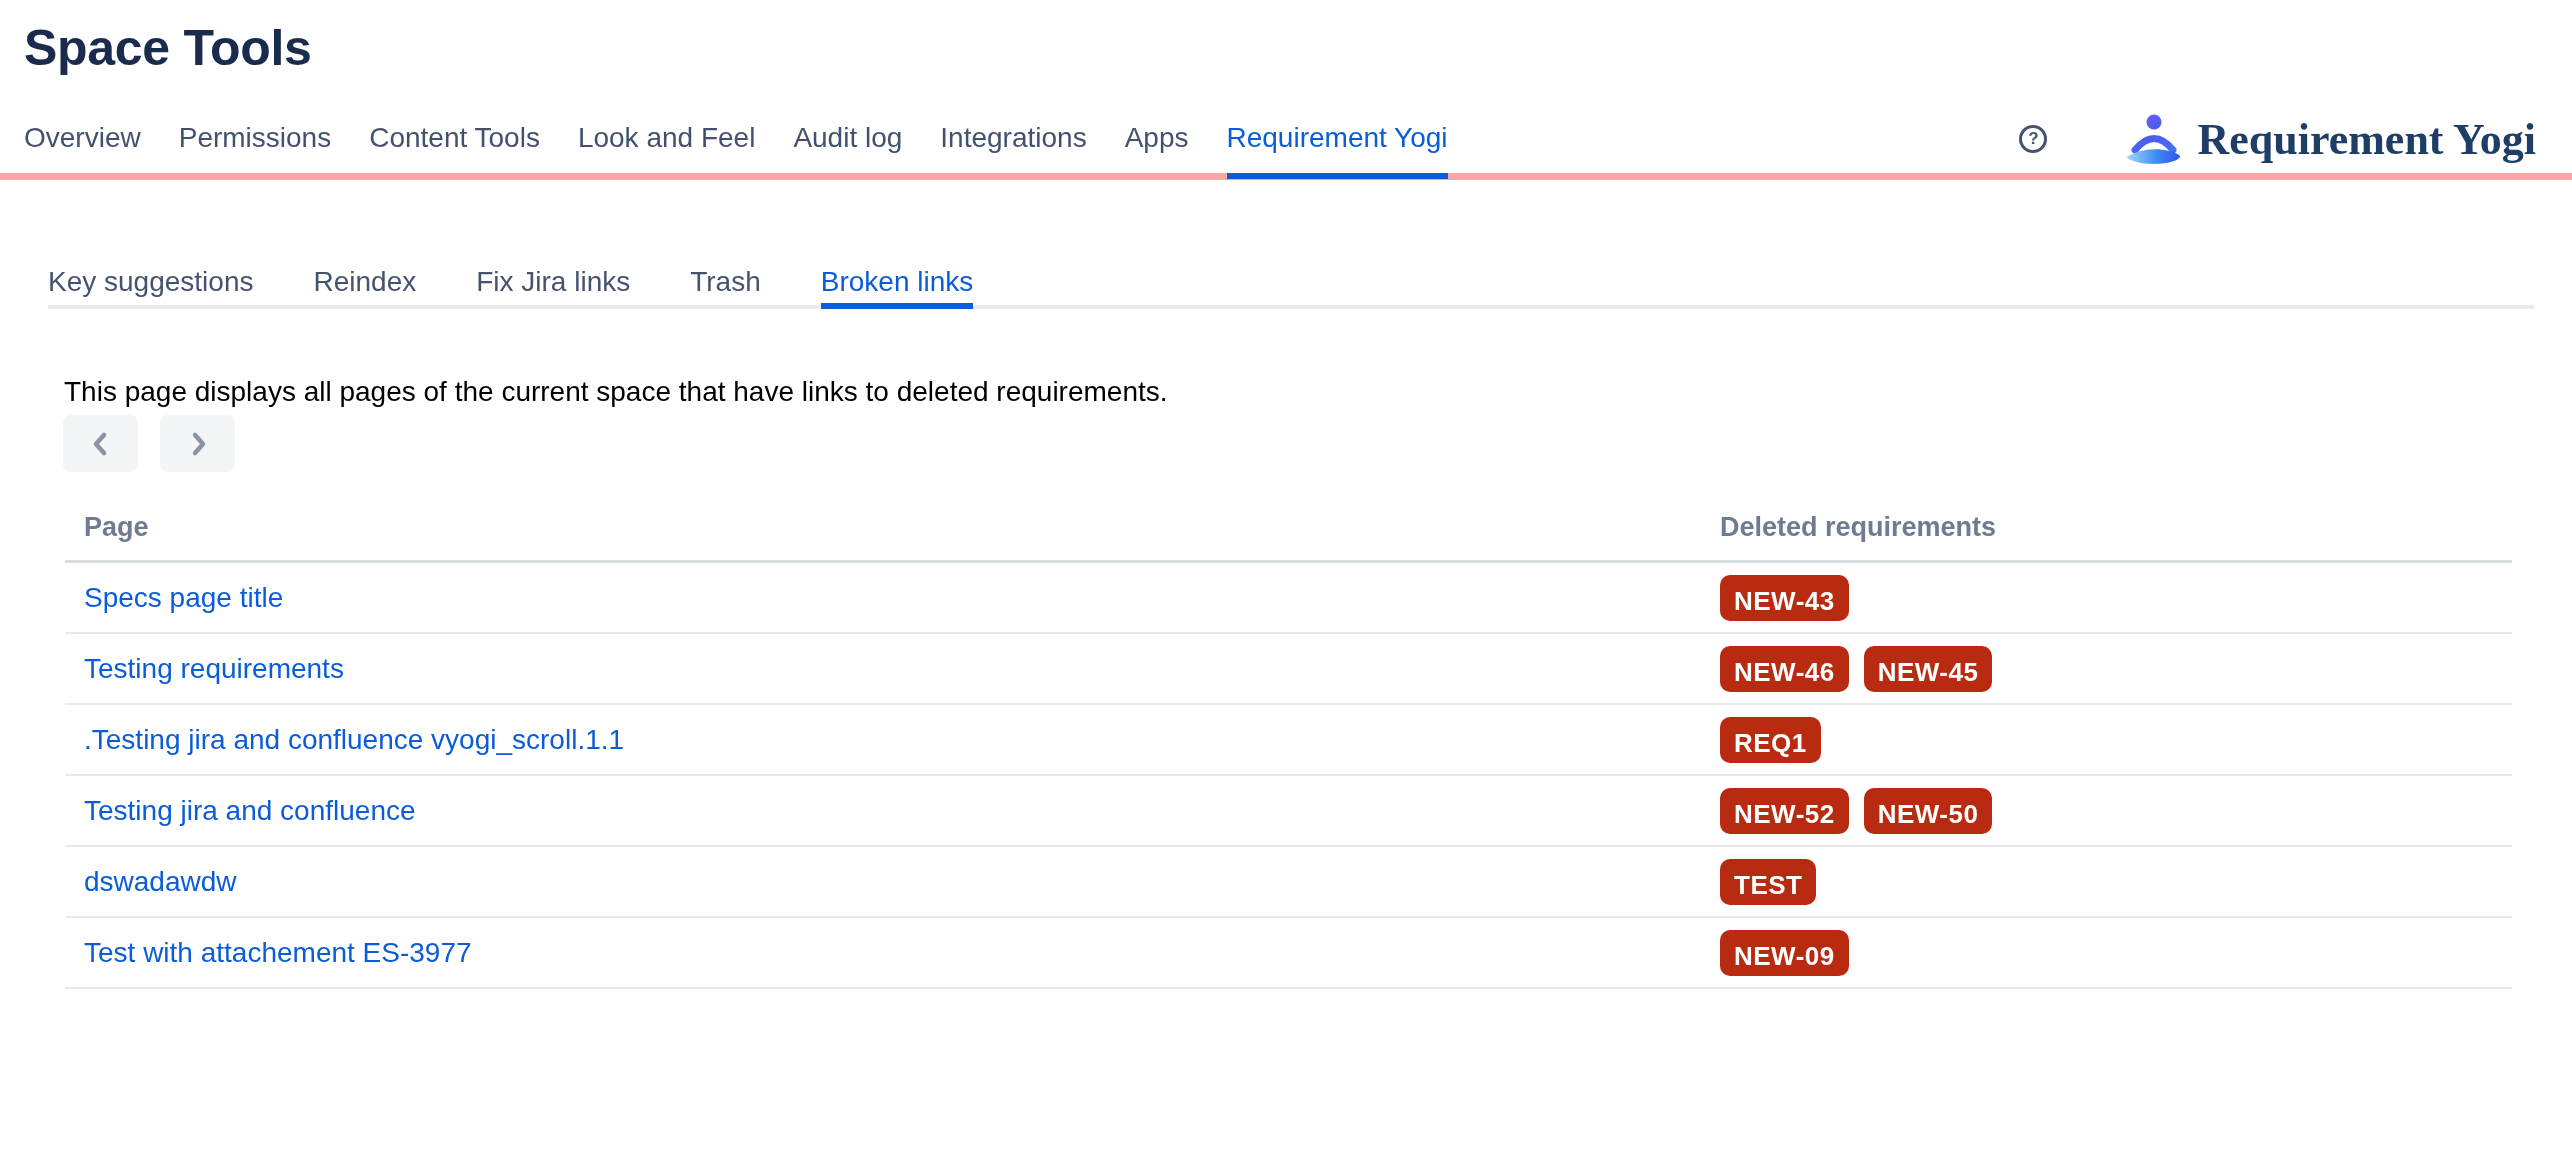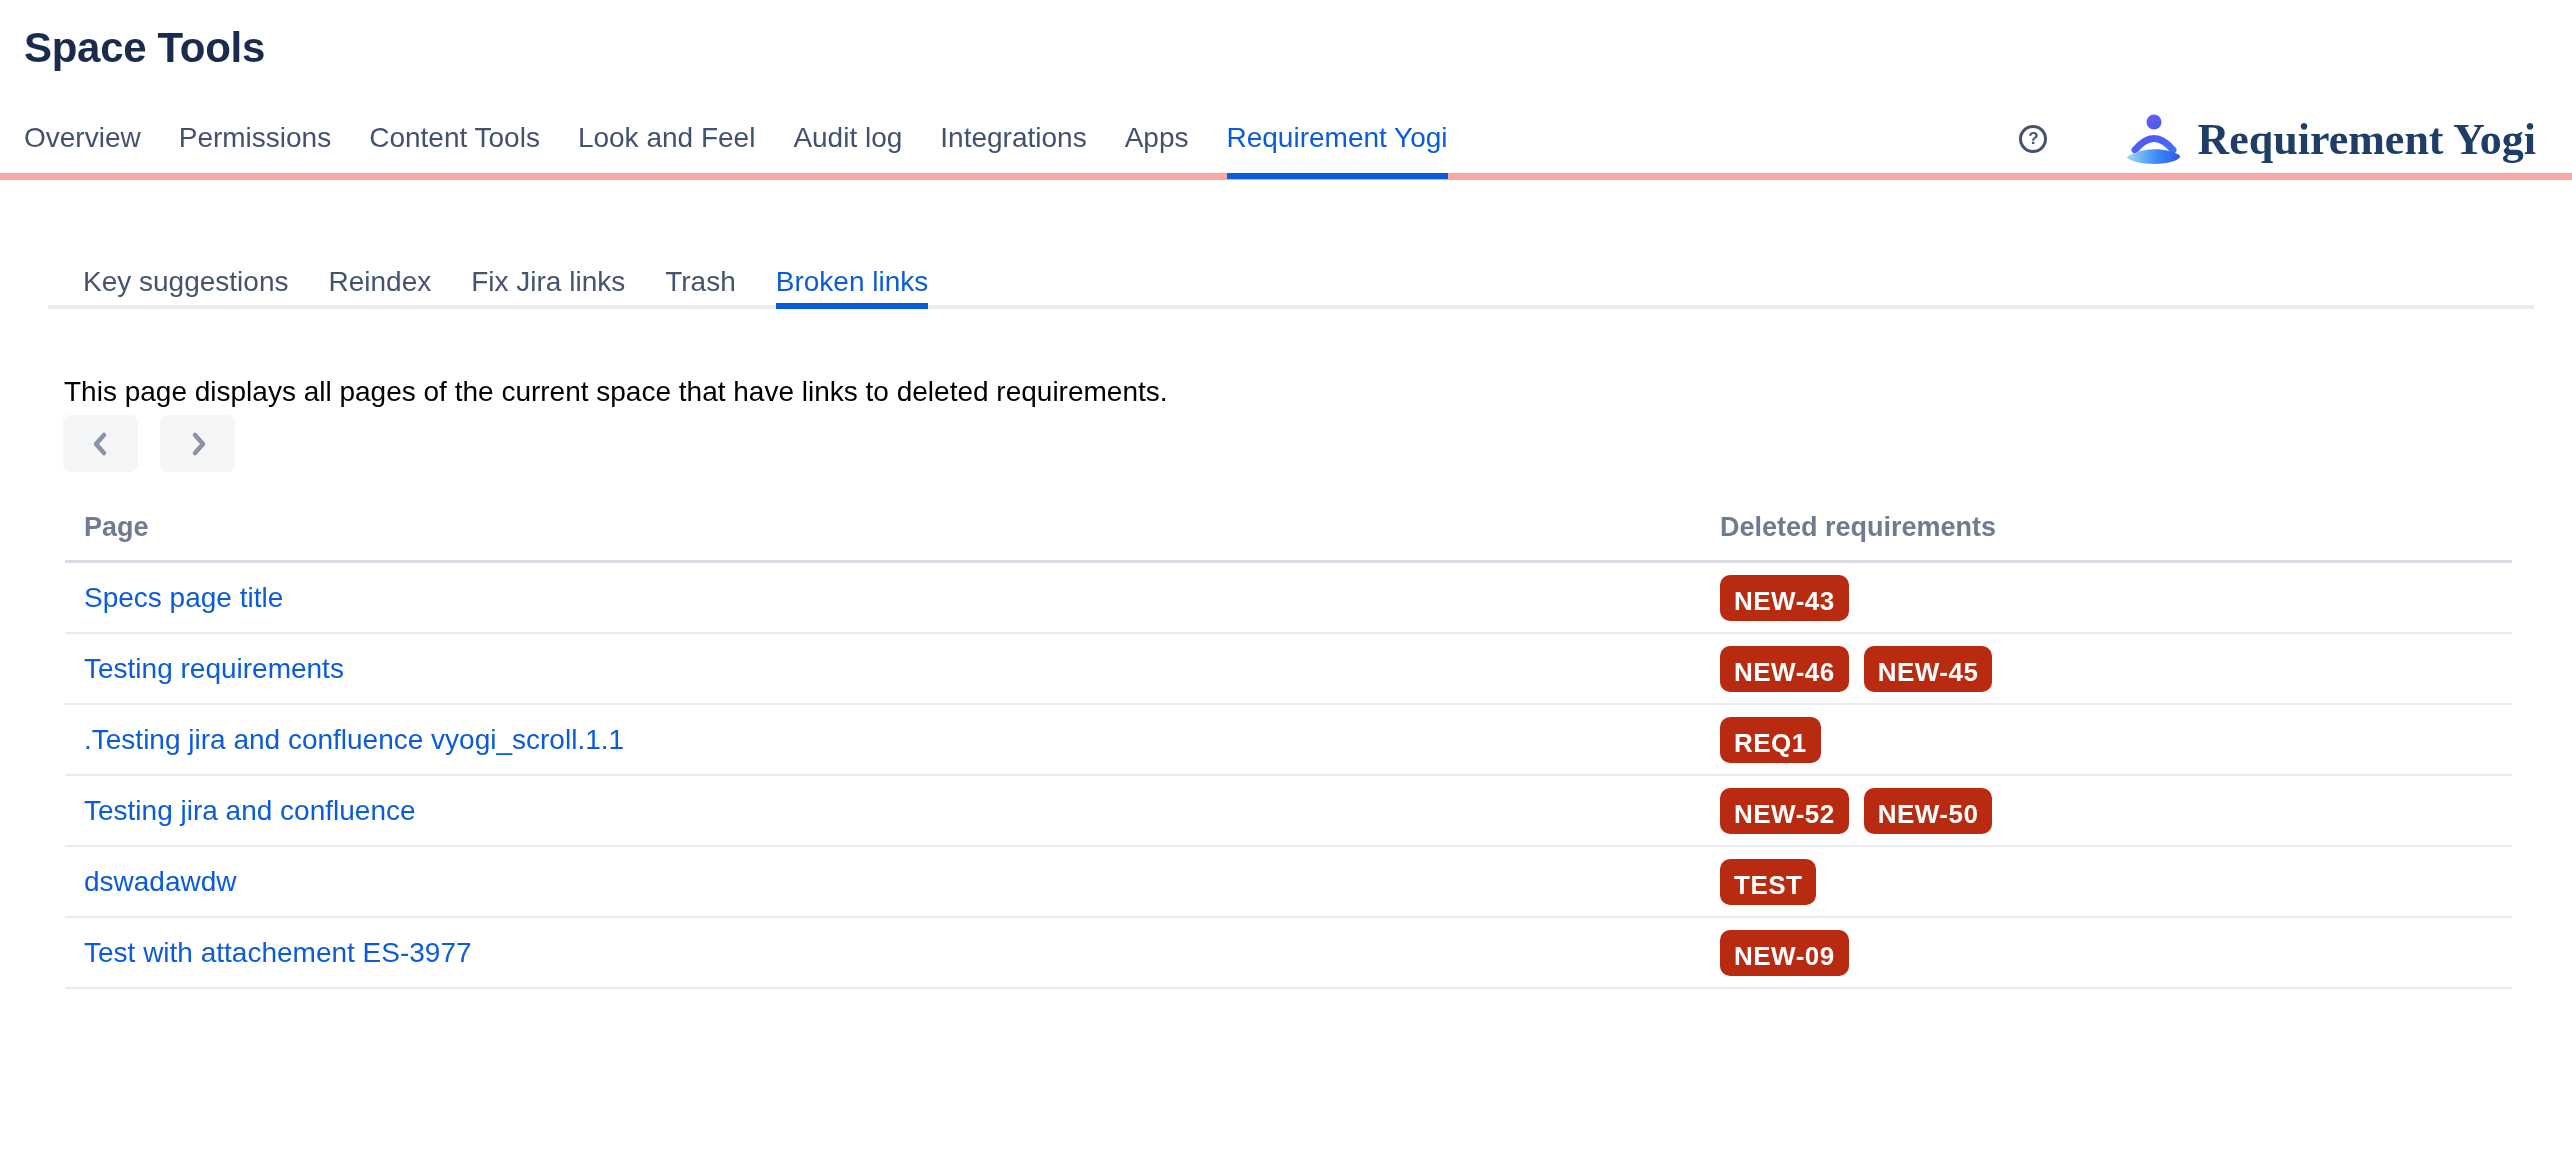--- a/index.html
+++ b/index.html
@@ -2,21 +2,21 @@
 <html><head>
 <meta charset="utf-8">
 <style>
   html,body{margin:0;padding:0;}
   body{
     width:2572px;height:1166px;overflow:hidden;background:#FFFFFF;
     font-family:"Liberation Sans",sans-serif;color:#172B4D;position:relative;
   }
   
   .page-title{
-    margin:22px 0 0 24px;font-size:42px;line-height:52px;font-weight:700;
+    margin:22px 0 0 24px;font-size:50px;line-height:52px;font-weight:700;
     color:#1B2B4E;letter-spacing:-0.3px;
   }
   
   .topnav-wrap{position:relative;margin-top:47px;border-bottom:7px solid #fca5a5;}
   .topnav{display:flex;gap:38px;margin-left:24px;padding-bottom:19px;}
   .topnav-item{
     font-size:28px;line-height:33px;color:#42526E;text-decoration:none;
     position:relative;cursor:pointer;white-space:nowrap;
   }
   .topnav-item.active{color:#0B5CDA;}
@@ -32,21 +32,21 @@
     display:flex;align-items:center;justify-content:center;
     font-size:17px;font-weight:700;color:#44546F;cursor:pointer;
   }
   .logo{display:flex;align-items:center;gap:14px;}
   .logo-text{
     font-family:"Liberation Serif",serif;font-size:44px;font-weight:700;
     color:#1F3E66;white-space:nowrap;
   }
   
   .subnav-wrap{margin:85px 0 0 48px;width:2486px;border-bottom:4px solid #EAECF0;}
-  .subnav{display:flex;gap:40px;padding-bottom:6px;margin-left:35px;}
+  .subnav{display:flex;gap:60px;padding-bottom:6px;}
   .subnav-item{
     font-size:28px;line-height:34px;color:#44546F;text-decoration:none;
     position:relative;cursor:pointer;white-space:nowrap;
   }
   .subnav-item.active{color:#0B5CDA;}
   .subnav-item.active::after{
     content:"";position:absolute;left:0;right:0;bottom:-10px;height:6px;background:#0B5CDA;
   }
   
   .desc{margin:66px 0 0 64px;font-size:28px;line-height:34px;color:#000000;}

